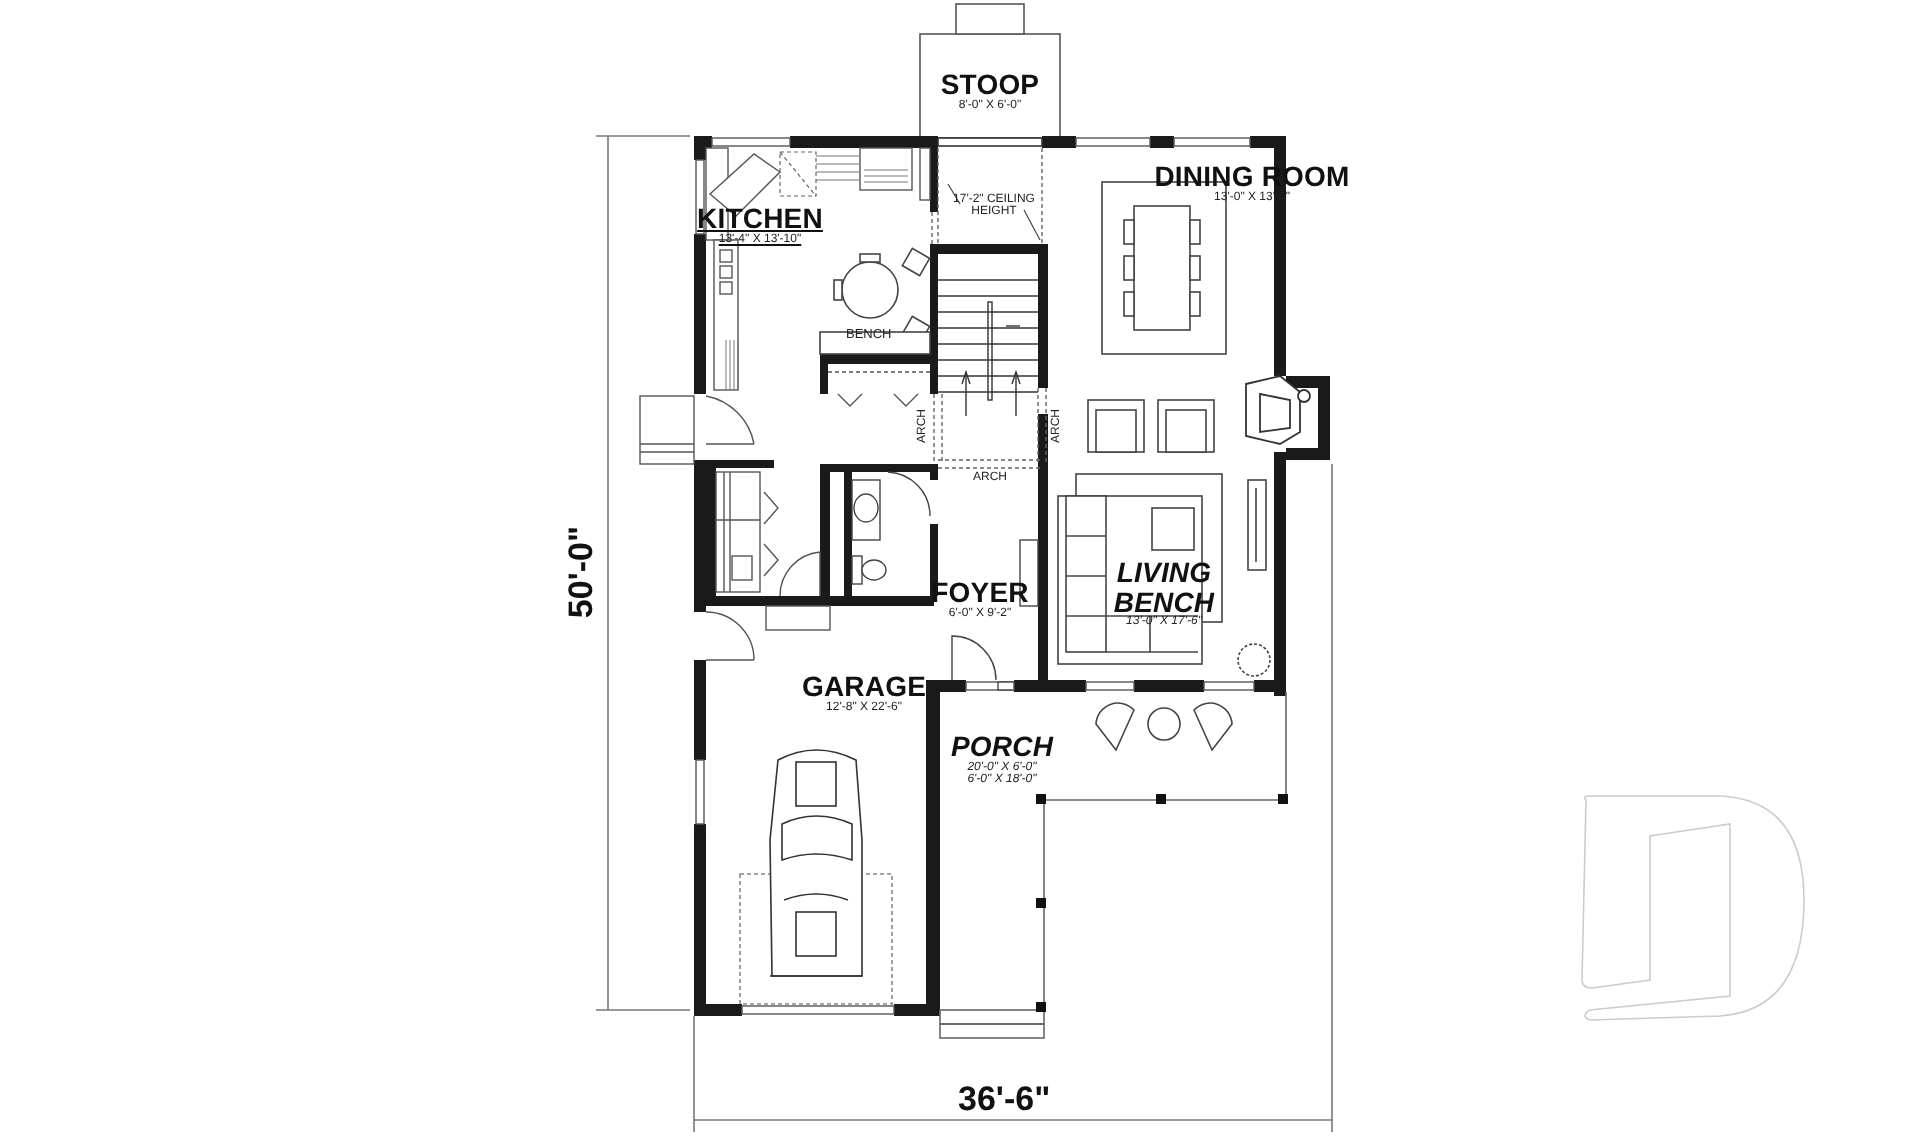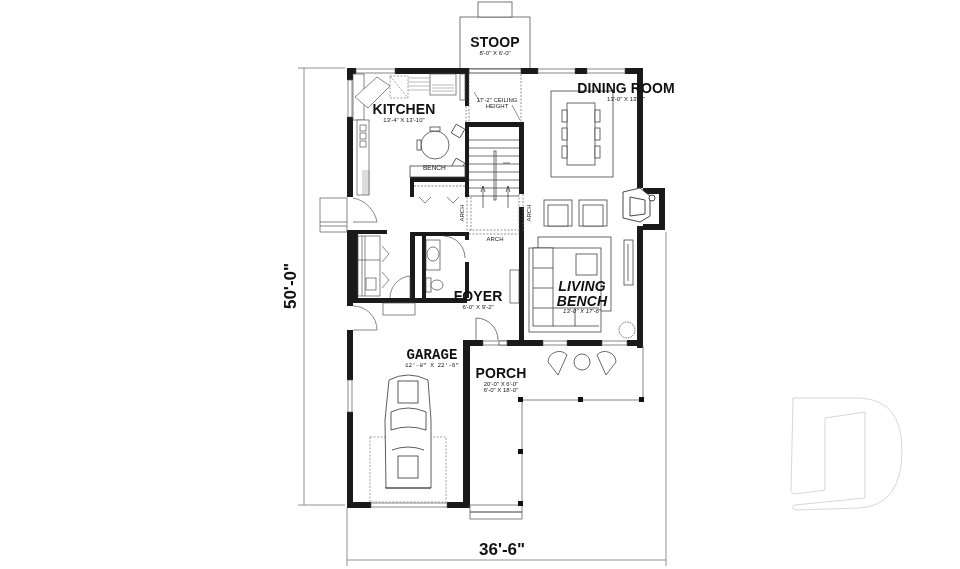--- a/index.html
+++ b/index.html
@@ -289,47 +289,47 @@
     <line x1="474" y1="92" x2="480" y2="102"></line>
     <line x1="512" y1="105" x2="520" y2="120"></line>
   </g>
 </svg>
 
 <div class="lbl" style="left:495px; top:35px;">
   <div class="room-name">STOOP</div>
   <div class="room-dim">8'-0" X 6'-0"</div>
 </div>
 
-<div class="lbl" style="left:404px; top:102px;">
+<div class="lbl" style="left:380px; top:102px;text-decoration:underline;">
   <div class="room-name">KITCHEN</div>
   <div class="room-dim">13'-4" X 13'-10"</div>
 </div>
 
 <div class="lbl" style="left:582px; top:81px;margin-left:44px;">
   <div class="room-name">DINING ROOM</div>
   <div class="room-dim">13'-0" X 13'-0"</div>
 </div>
 
 <div class="lbl" style="left:582px; top:279px;font-style:italic;">
   <div class="room-name">LIVING</div>
   <div class="room-name">BENCH</div>
   <div class="room-dim">13'-0" X 17'-6"</div>
 </div>
 
-<div class="lbl" style="left:478px; top:289px;text-align:center;">
+<div class="lbl" style="left:490px; top:289px;text-align:center;">
   <div class="room-name">FOYER</div>
   <div class="room-dim">6'-0" X 9'-2"</div>
 </div>
 
-<div class="lbl" style="left:432px; top:348px;font-family:Liberation Mono, monospace;">
+<div class="lbl" style="left:432px; top:336px;">
   <div class="room-name">GARAGE</div>
   <div class="room-dim">12'-8" X 22'-6"</div>
 </div>
 
-<div class="lbl" style="left:501px; top:366px;">
+<div class="lbl" style="left:501px; top:366px;font-style:italic;">
   <div class="room-name">PORCH</div>
   <div class="room-dim">20'-0" X 6'-0"</div>
   <div class="room-dim">6'-0" X 18'-0"</div>
 </div>
 
 <div class="lbl note" style="left:497px; top:97px;">
   <div>17'-2" CEILING</div>
   <div>HEIGHT</div>
 </div>
 

